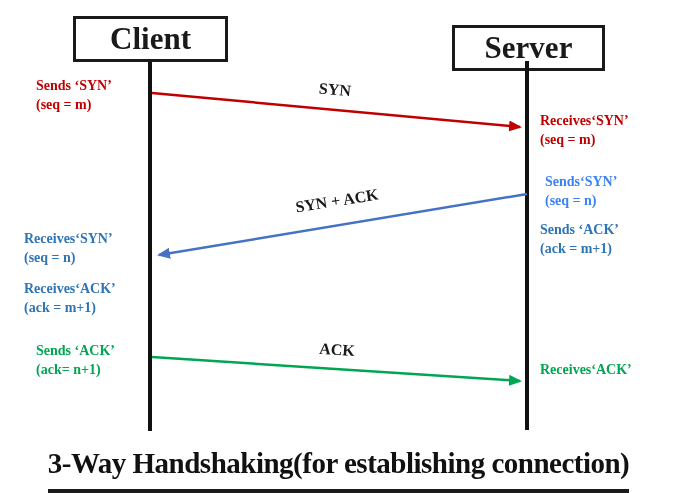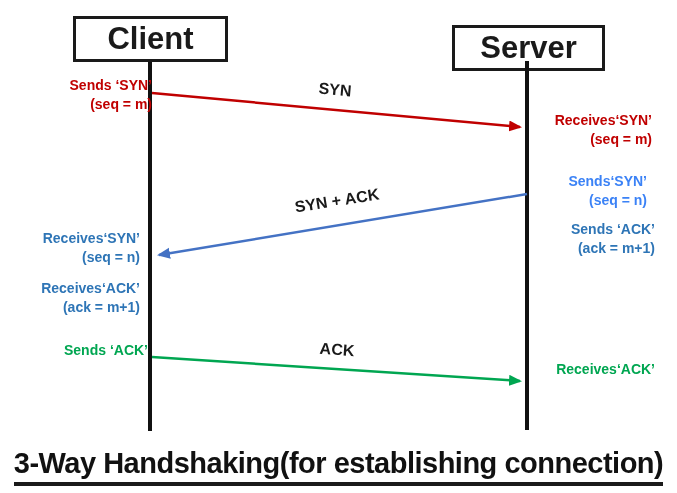--- a/index.html
+++ b/index.html
@@ -1,18 +1,18 @@
 <!DOCTYPE html>
 <html><head>
 <meta charset="utf-8">
 <style>
   html,body { margin:0; padding:0; background:#fff; }
   .stage {
     position:relative; width:677px; height:493px; background:#ffffff;
-    font-family:Liberation Sans, sans-serif; overflow:hidden;border-radius:19px;
+    font-family:Liberation Serif, serif; overflow:hidden;border-radius:19px;
   }
   .actor-box {
     position:absolute; border:3px solid #1a1a1a; background:#fff;
     display:flex; align-items:center; justify-content:center;
     font-size:31px; font-weight:bold; color:#1a1a1a;
   }
   #box-client { left:73px; top:16px; width:149px; height:40px; }
   #box-server { left:452px; top:25px; width:147px; height:40px; }
   .lifeline { position:absolute; width:4px; background:#111; }
   #line-client { left:148px; top:62px; height:369px; }
@@ -20,36 +20,36 @@
   svg.arrows { position:absolute; left:0; top:0; pointer-events:none; }
   .msg-label {
     position:absolute; font-weight:bold; font-size:16px; color:#1a1a1a;
     white-space:nowrap; transform-origin:center;
   }
   #lbl-syn    { left:335px; top:90px;  transform:translate(-50%,-50%) rotate(5deg); }
   #lbl-synack { left:337px; top:201px; transform:translate(-50%,-50%) rotate(-9deg); }
   #lbl-ack    { left:337px; top:350px; transform:translate(-50%,-50%) rotate(4deg); }
   .ann {
     position:absolute; font-weight:bold; font-size:14px; line-height:19px;
-    text-align:right; white-space:nowrap;
+    text-align:left; white-space:nowrap;
   }
   #ann-client-sends-syn    { left:36px;  top:76px;  width:116px; }
   #ann-server-receives-syn { left:540px; top:111px; width:112px; }
   #ann-server-sends-syn    { left:545px; top:172px; width:102px; }
   #ann-server-sends-ack    { left:540px; top:220px; width:115px; }
   #ann-client-receives-syn { left:24px;  top:229px; width:116px; }
   #ann-client-receives-ack { left:24px;  top:279px; width:116px; }
   #ann-client-sends-ack    { left:36px;  top:341px; width:112px; }
   #ann-server-receives-ack { left:540px; top:360px; width:115px; }
   .diagram-title {
     position:absolute; left:0; right:0; top:447px; text-align:center;
   }
   .diagram-title span {
     display:inline-block; font-size:29px; font-weight:bold; color:#111;
-    letter-spacing:-0.5px; border-bottom:4px solid #1a1a1a; padding-bottom:2px;
+    letter-spacing:-0.5px; border-bottom:4px solid #1a1a1a; padding-bottom:9px;
   }
 </style>
 </head>
 <body>
 
 <div class="stage">
 
   <div class="actor-box" id="box-client">
     <span>Client</span>
   </div>
@@ -100,20 +100,21 @@
   <div class="ann" id="ann-client-receives-ack" style="color: rgb(46, 117, 182);">
     <div>Receives‘ACK’</div>
     <div>(ack = m+1)</div>
   </div>
   <div class="ann" id="ann-server-sends-ack" style="color: rgb(46, 117, 182);">
     <div>Sends ‘ACK’</div>
     <div>(ack = m+1)</div>
   </div>
   <div class="ann" id="ann-client-sends-ack" style="color: rgb(0, 166, 81);">
     <div>Sends ‘ACK’</div>
+    <div>(ack= n+1)</div>
   </div>
   <div class="ann" id="ann-server-receives-ack" style="color: rgb(0, 166, 81);">
     <div>Receives‘ACK’</div>
   </div>
 
   <div class="diagram-title">
     <span>3-Way Handshaking(for establishing connection)</span>
   </div>
 
 </div>

